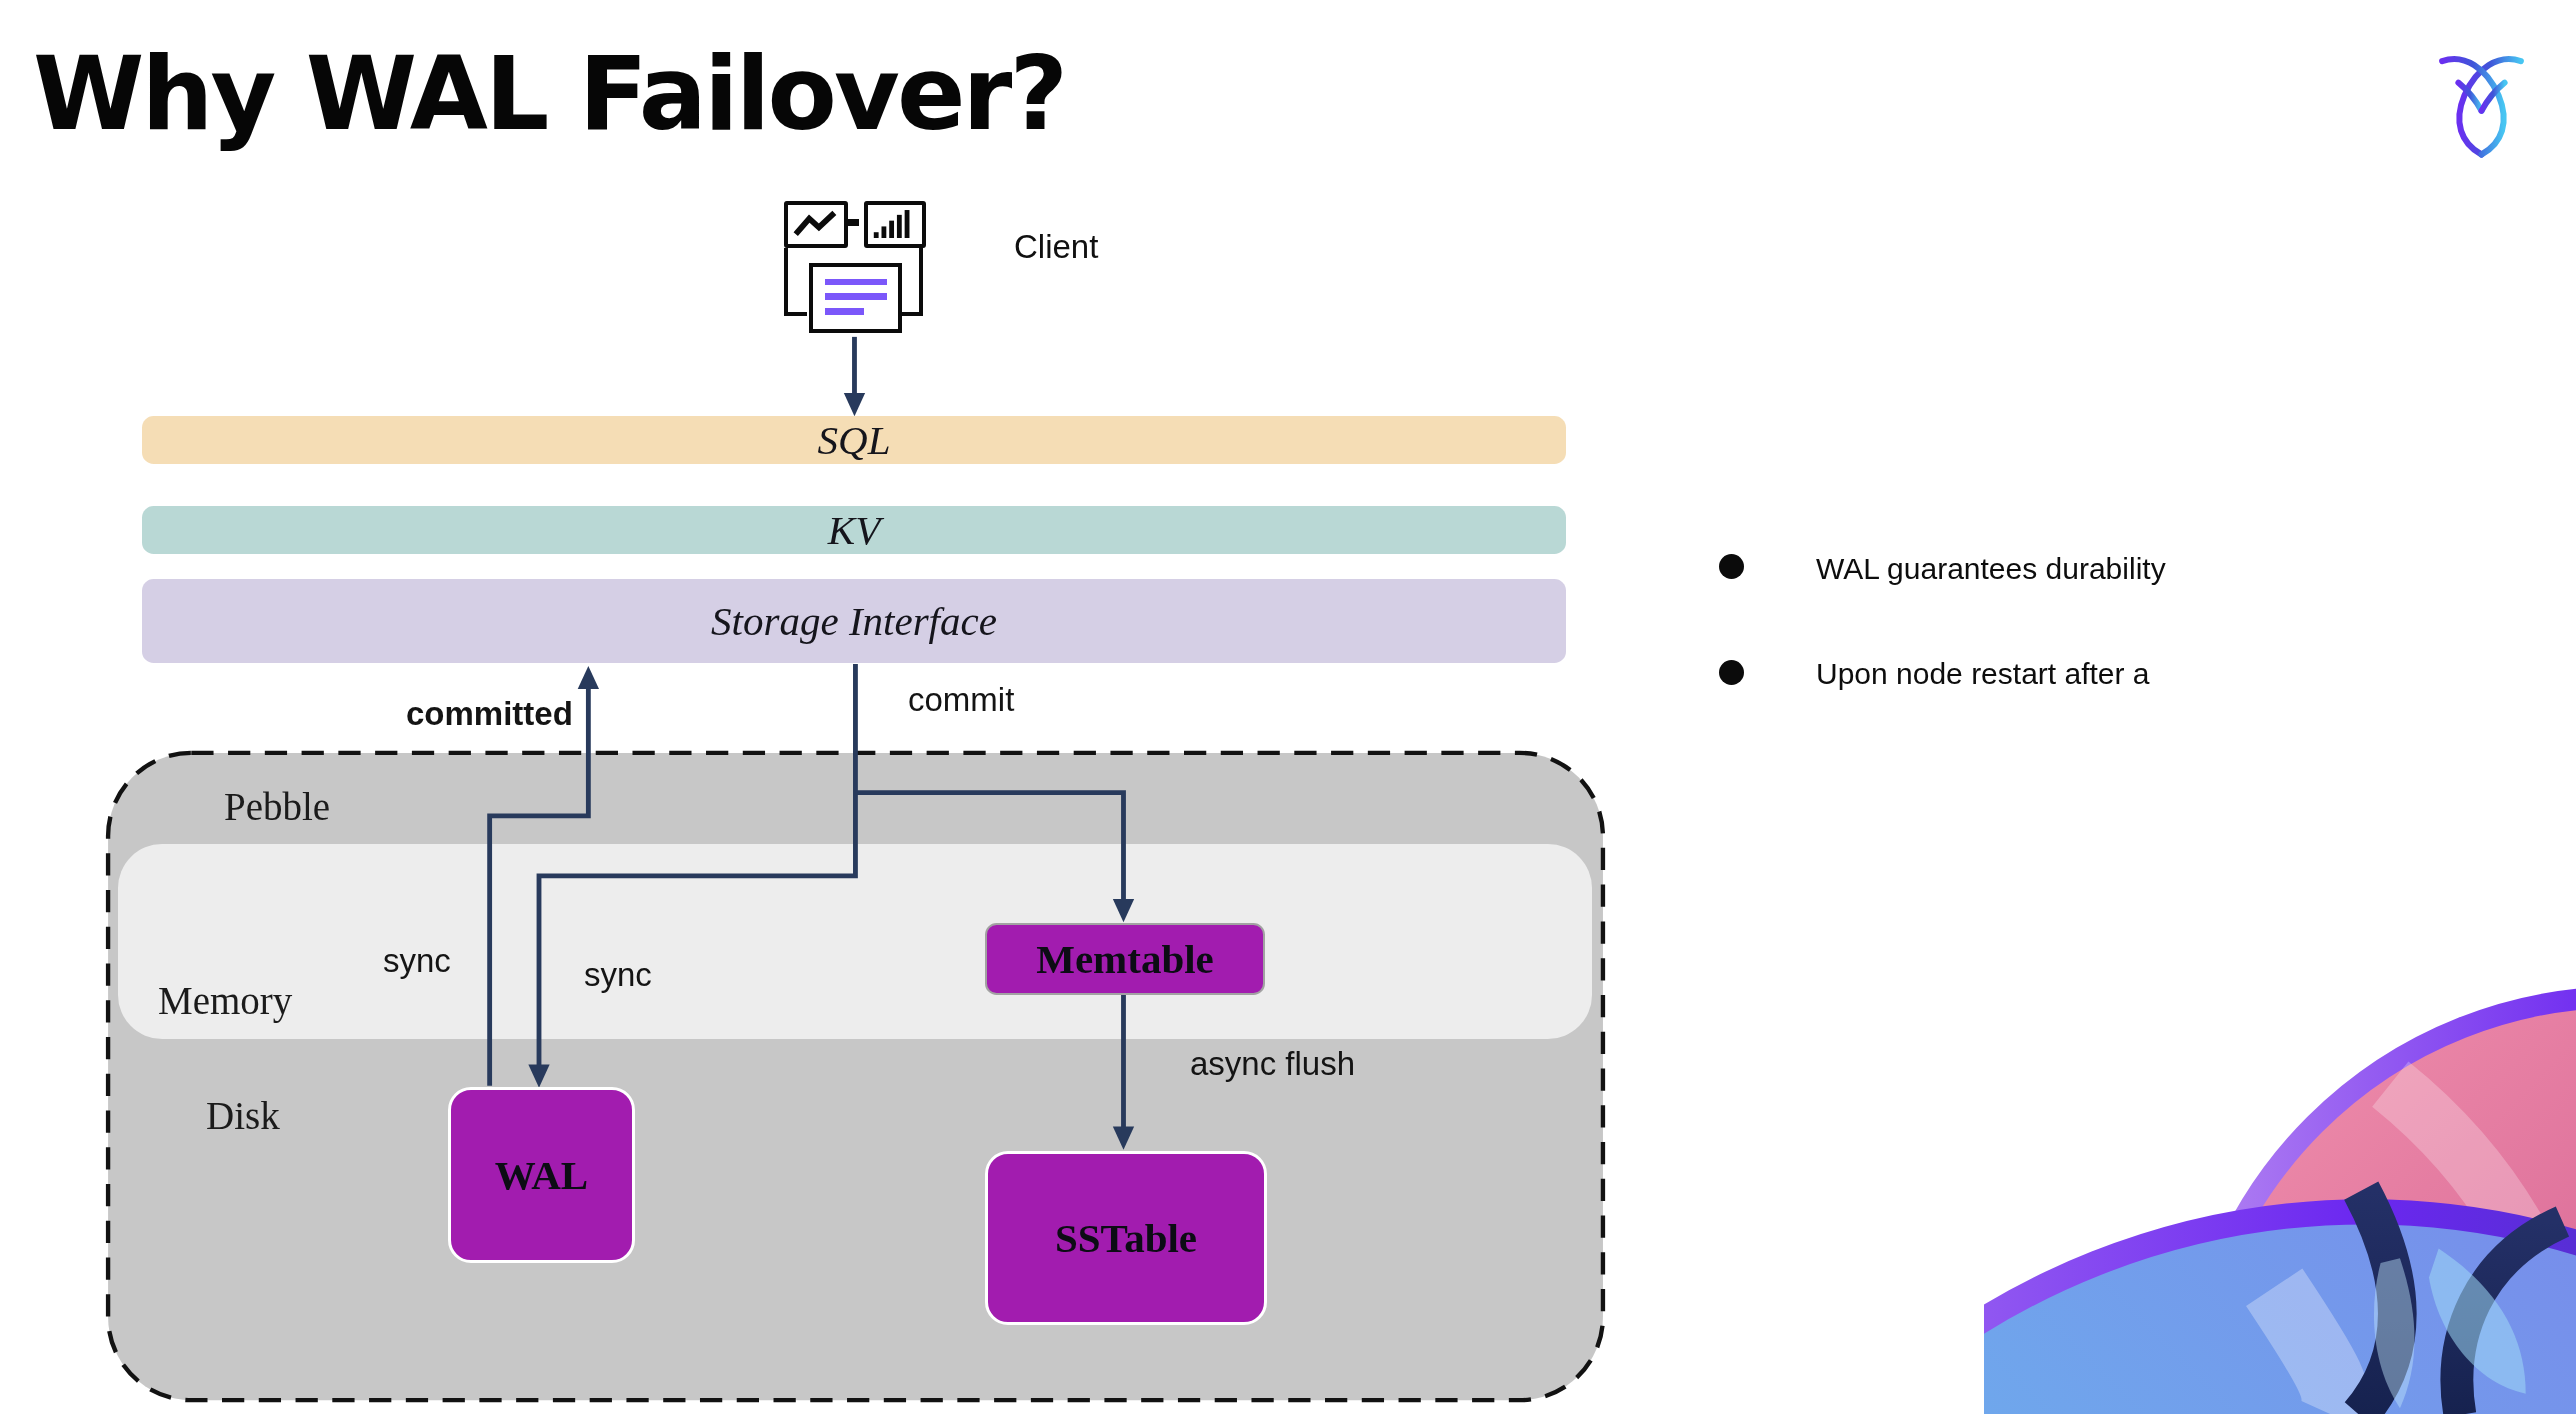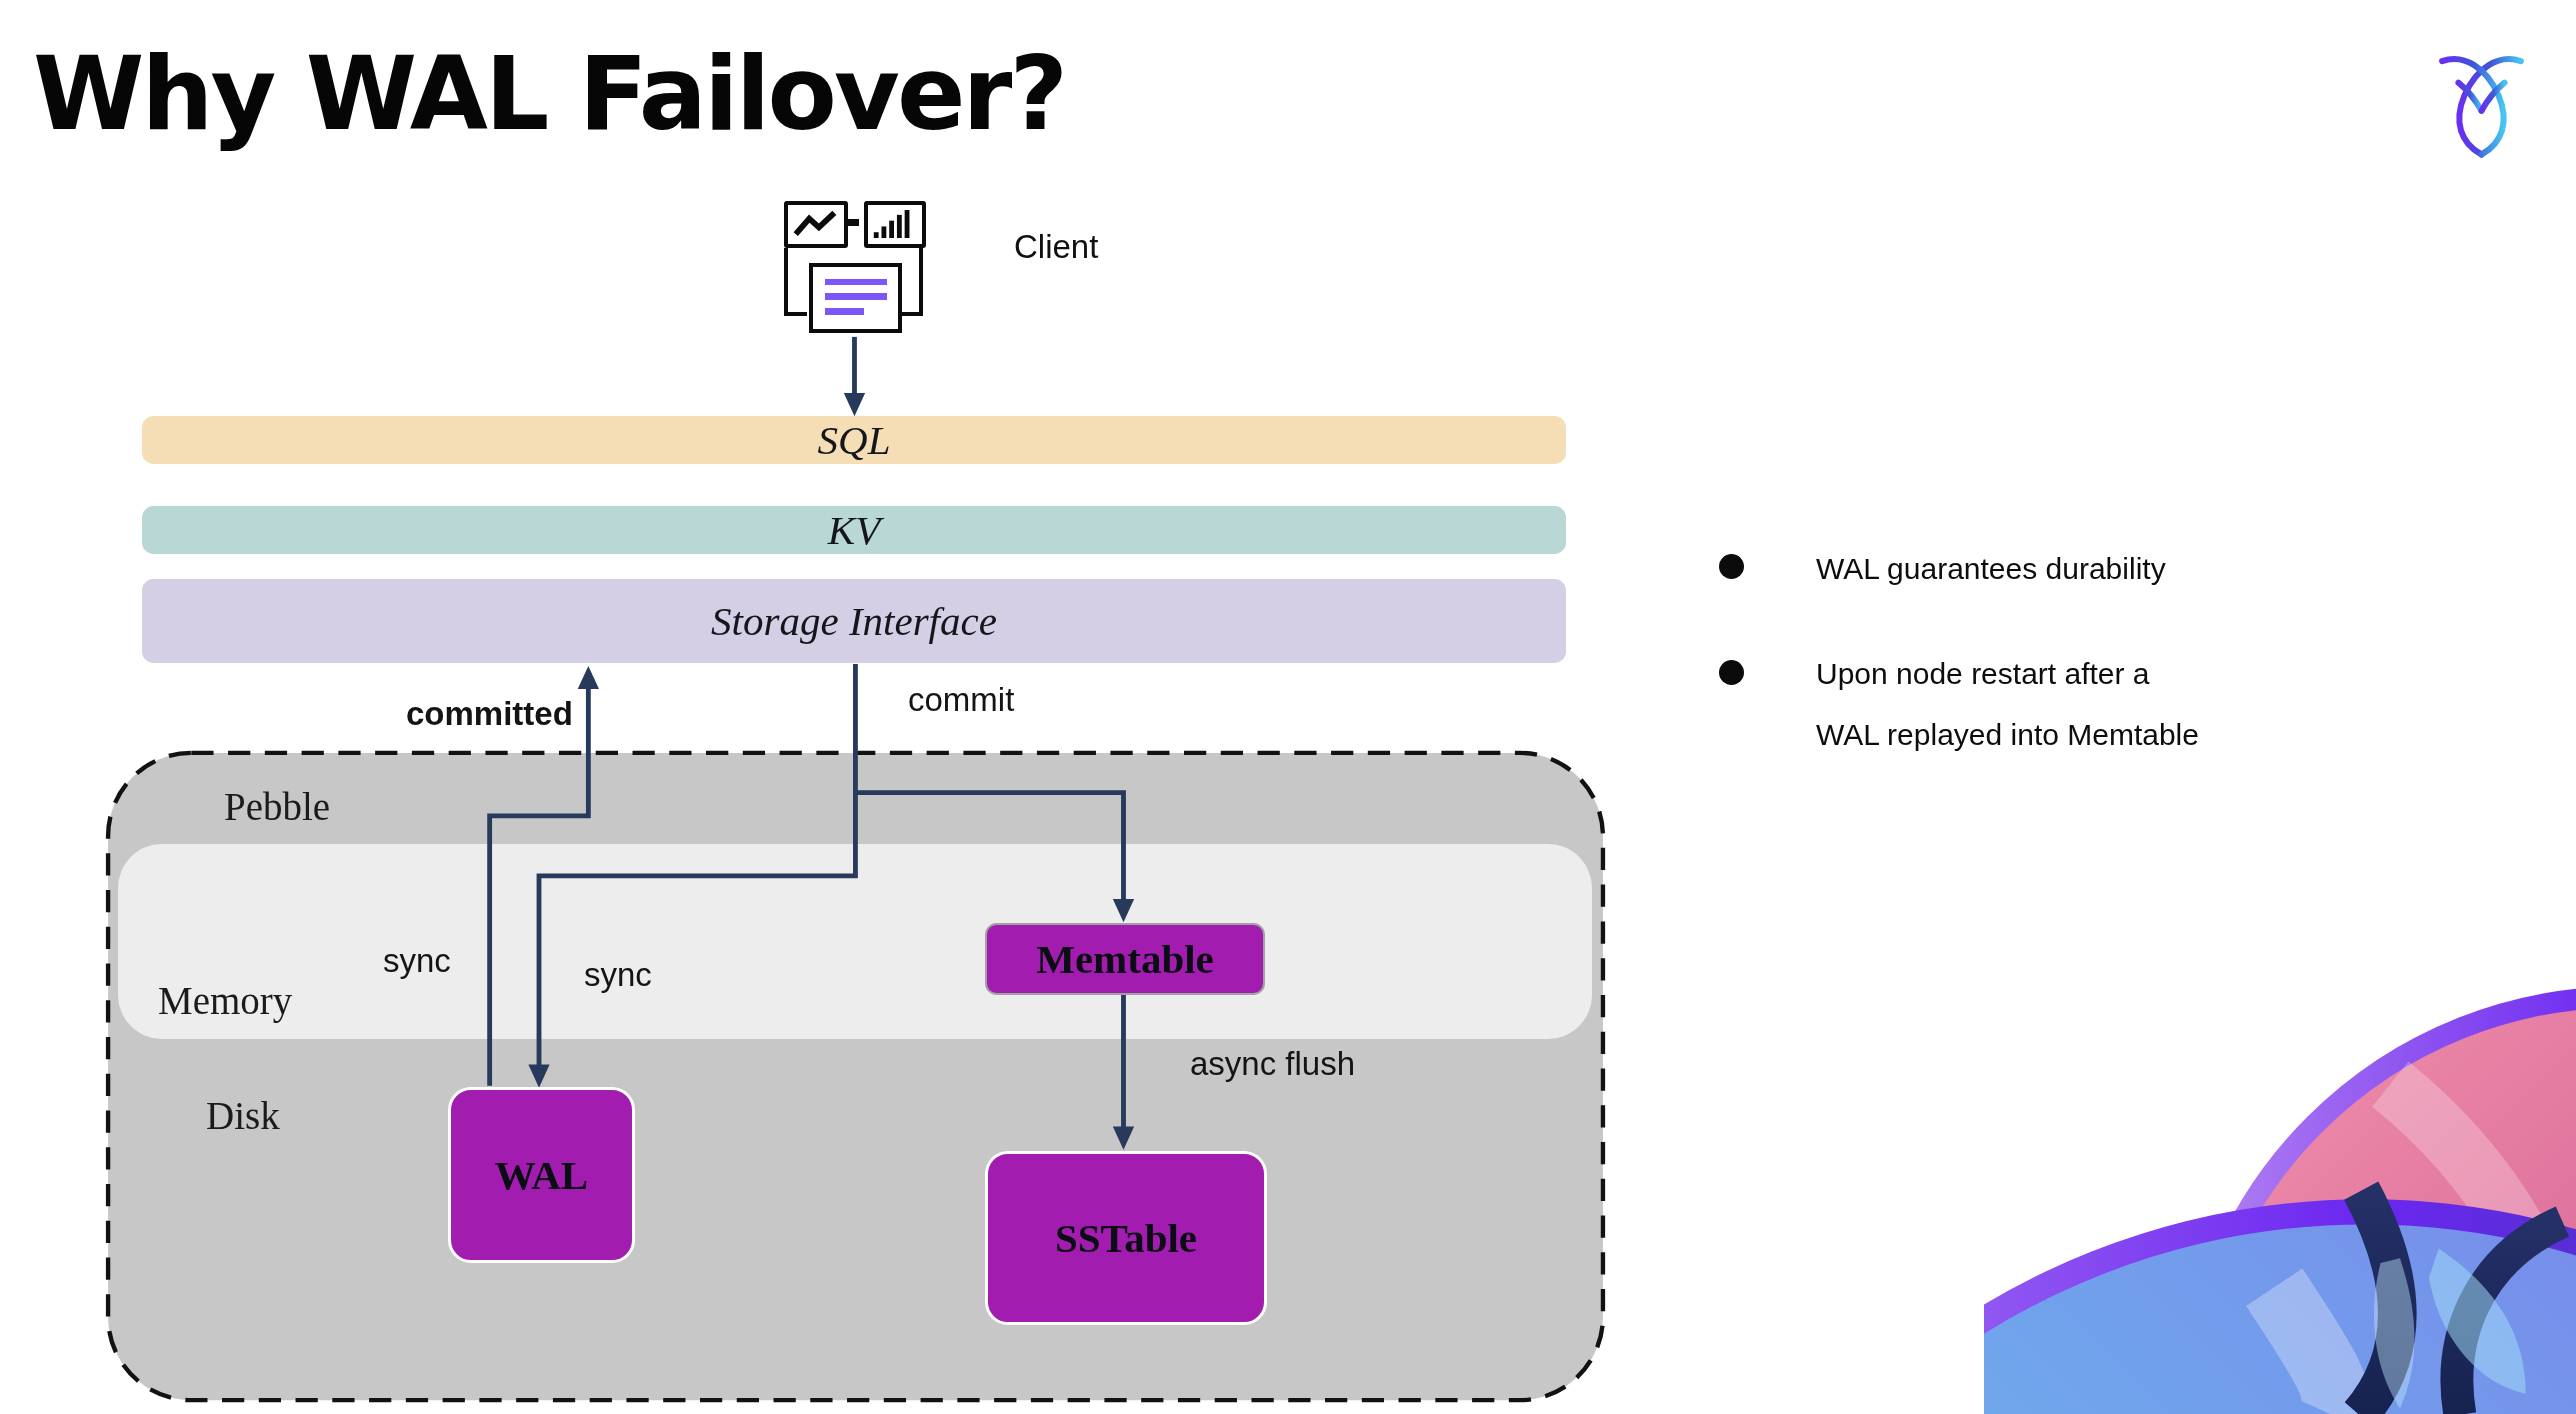--- a/index.html
+++ b/index.html
@@ -198,15 +198,14 @@
 <div id="node-sstable" class="abs node">
   <span>SSTable</span>
 </div>
 
 <div id="bullet1-dot" class="abs bullet-dot"></div>
 <div id="bullet1-text" class="abs bullet-text">WAL guarantees durability</div>
 
 <div id="bullet2-dot" class="abs bullet-dot"></div>
 <div id="bullet2-text" class="abs bullet-text">
   <div>Upon node restart after a</div>
-  <div>WAL replayed into Memtable</div>
 </div>
 
 
 </body></html>

